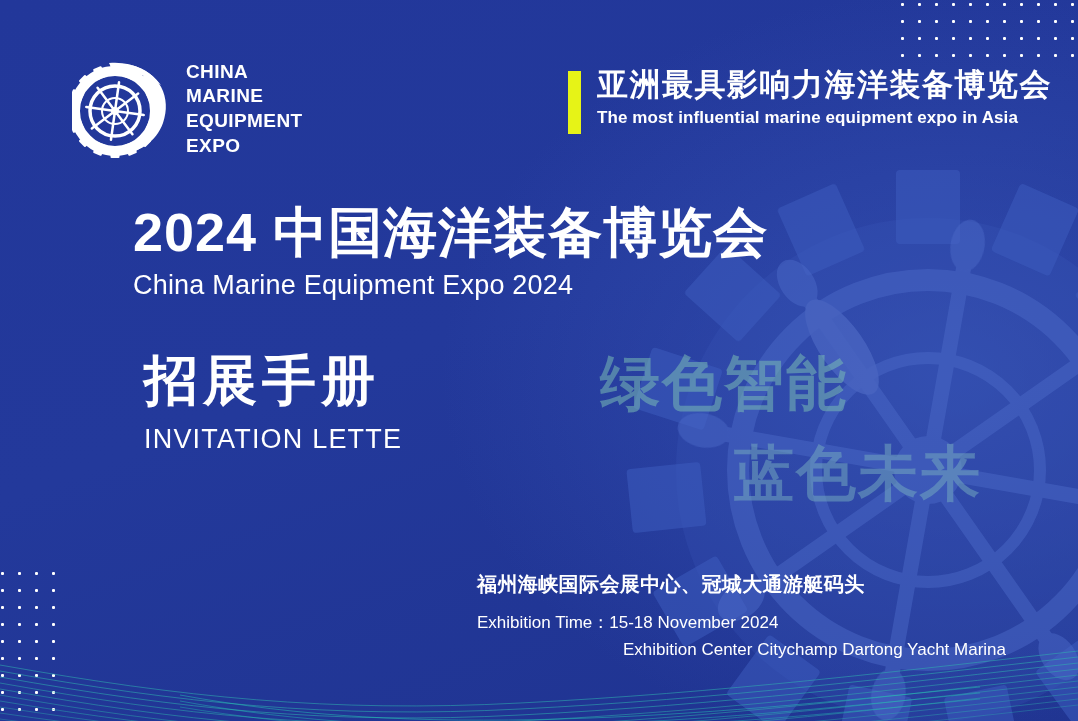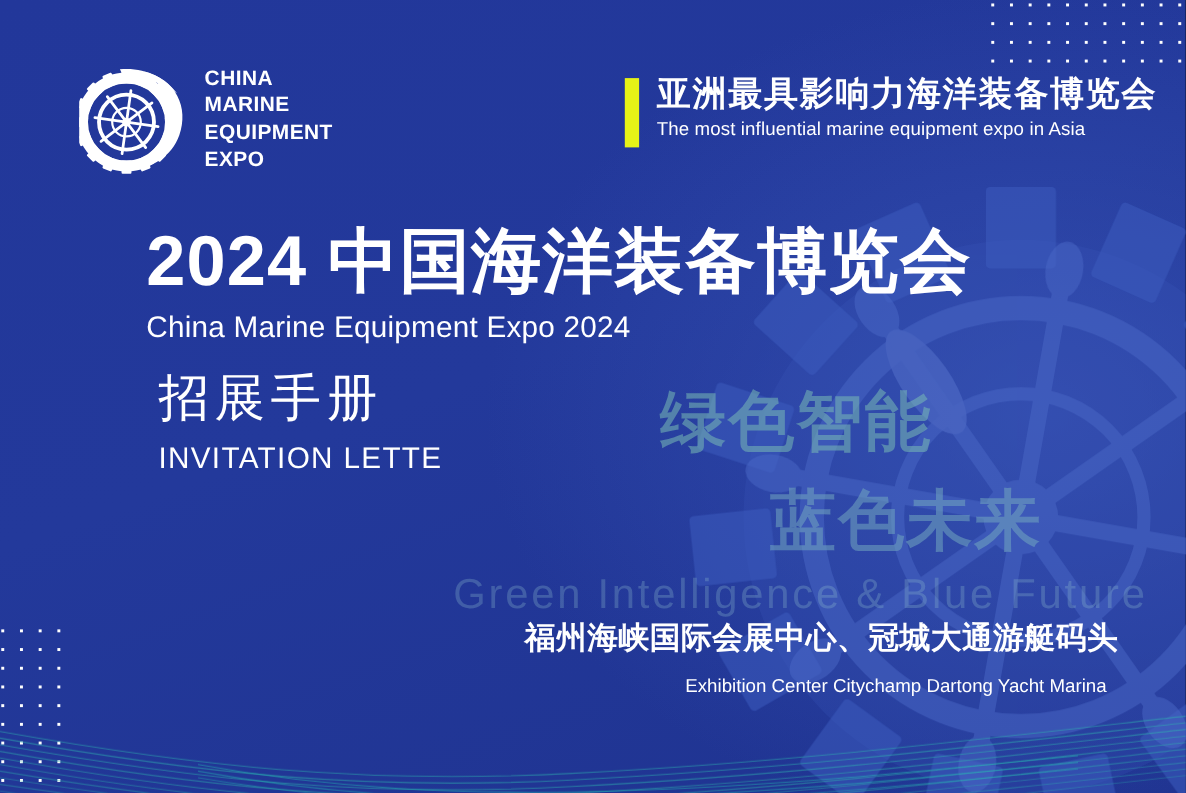--- a/index.html
+++ b/index.html
@@ -5,21 +5,21 @@
   * { margin:0; padding:0; box-sizing:border-box; }
   html,body { width:1078px; height:721px; overflow:hidden; }
   body {
     font-family:"Liberation Sans","DejaVu Sans",sans-serif;
     background:#23399b;
     position:relative;
   }
   .poster {
     position:relative;
     width:1078px; height:721px;
-    background:#000000;
+    background:#14532d;
     overflow:hidden;
   }
   
   .bg-gradient {
     position:absolute; inset:0;
     background:
       radial-gradient(ellipse 820px 620px at 88% 52%, rgba(62,92,190,0.55) 0%, rgba(62,92,190,0.0) 62%),
       linear-gradient(160deg,#22379a 0%,#23399b 45%,#1f3390 100%);
   }
   .wheel-wrap {
@@ -75,86 +75,87 @@
   .tagline-bar {
     width:13px; height:63px; background:#e6f317;
     flex:none; margin-top:3px;
   }
   .tagline-cn {
     color:#ffffff; font-size:31px; font-weight:700;
     letter-spacing:1.5px; line-height:1.12;
     white-space:nowrap;
   }
   .tagline-en {
-    color:#ffffff; font-size:17px; font-weight:400;
+    color:#ffffff; font-size:17px; font-weight:700;
     letter-spacing:0.1px; margin-top:5px;
     white-space:nowrap;
   }
 
   
   .title-block { position:absolute; left:133px; top:202px; }
   .title-cn {
     color:#ffffff;
-    font-size:64px; font-weight:700;
+    font-size:54px; font-weight:700;
     letter-spacing:1px; line-height:1.12;
     white-space:nowrap;
   }
   .title-en {
     color:#ffffff;
     font-size:27px; font-weight:400;
     letter-spacing:0.2px; margin-top:8px;
     white-space:nowrap;
   }
   .subtitle-block { position:absolute; left:144px; top:336px; }
   .subtitle-cn {
     color:#ffffff;
-    font-size:46px; font-weight:400;
+    font-size:54px; font-weight:700;
     letter-spacing:5px; line-height:1.1;
     white-space:nowrap;
+    margin-top:15px;
   }
   .subtitle-en {
     color:#ffffff;
     font-size:27px; font-weight:400;
     letter-spacing:1.2px; margin-top:14px;
     white-space:nowrap;
   }
 
   
   .slogan { position:absolute; left:0; top:330px; width:100%; height:220px; }
   .slogan-line1 {
     position:absolute; left:600px; top:14px;
     font-size:60px; font-weight:700;
     letter-spacing:2px;
     color:rgba(120,186,180,0.55);
     white-space:nowrap;
   }
   .slogan-line2 {
-    position:absolute; left:700px; top:104px;
+    position:absolute; left:734px; top:104px;
     font-size:60px; font-weight:700;
     letter-spacing:2px;
     color:rgba(116,170,192,0.52);
     white-space:nowrap;
   }
   .slogan-en {
     position:absolute; left:412px; top:190px;
     font-size:38px; font-weight:400;
     letter-spacing:2.5px;
     color:rgba(140,185,205,0.30);
     white-space:nowrap;
   }
 
   
   .info { position:absolute; left:477px; top:552px; }
   .info-date {
     color:#ffffff; font-size:26px; font-weight:700;
     letter-spacing:0.6px; white-space:nowrap;
   }
   .info-venue {
-    color:#ffffff; font-size:28px; font-weight:700;
-    letter-spacing:0.4px; margin-top:9px; white-space:nowrap;
+    color:#ffffff; font-size:20px; font-weight:700;
+    letter-spacing:0.4px; margin-top:19px; white-space:nowrap;
   }
   .info-en {
     margin-top:12px; color:#ffffff;
     font-size:17px; font-weight:500; line-height:1.58;
     white-space:nowrap;
   }
   .info-en .indent { padding-left:146px; display:block; }
 </style>
 </head>
 <body>
@@ -398,33 +399,35 @@
       <div>
         <div class="tagline-cn">亚洲最具影响力海洋装备博览会</div>
         <div class="tagline-en">The most influential marine equipment expo in Asia</div>
       </div>
     </div>
   </div>
 
   <div class="slogan">
     <div class="slogan-line1">绿色智能</div>
     <div class="slogan-line2">蓝色未来</div>
-    <div class="slogan-en">Green Intelligence &amp; Blue Future</div>
   </div>
 
   <div class="title-block">
     <div class="title-cn">2024 中国海洋装备博览会</div>
     <div class="title-en">China Marine Equipment Expo 2024</div>
   </div>
 
   <div class="subtitle-block">
     <div class="subtitle-cn">招展手册</div>
     <div class="subtitle-en">INVITATION LETTE</div>
   </div>
 
   <div class="info">
     <div class="info-venue">福州海峡国际会展中心、冠城大通游艇码头</div>
     <div class="info-en">
+      <div>
+        <span>Exhibition Time：</span><span>15-18 November 2024</span>
+      </div>
       <span class="indent">Exhibition Center Citychamp Dartong Yacht Marina</span>
     </div>
   </div>
 
 </div>
 
 </body></html>

